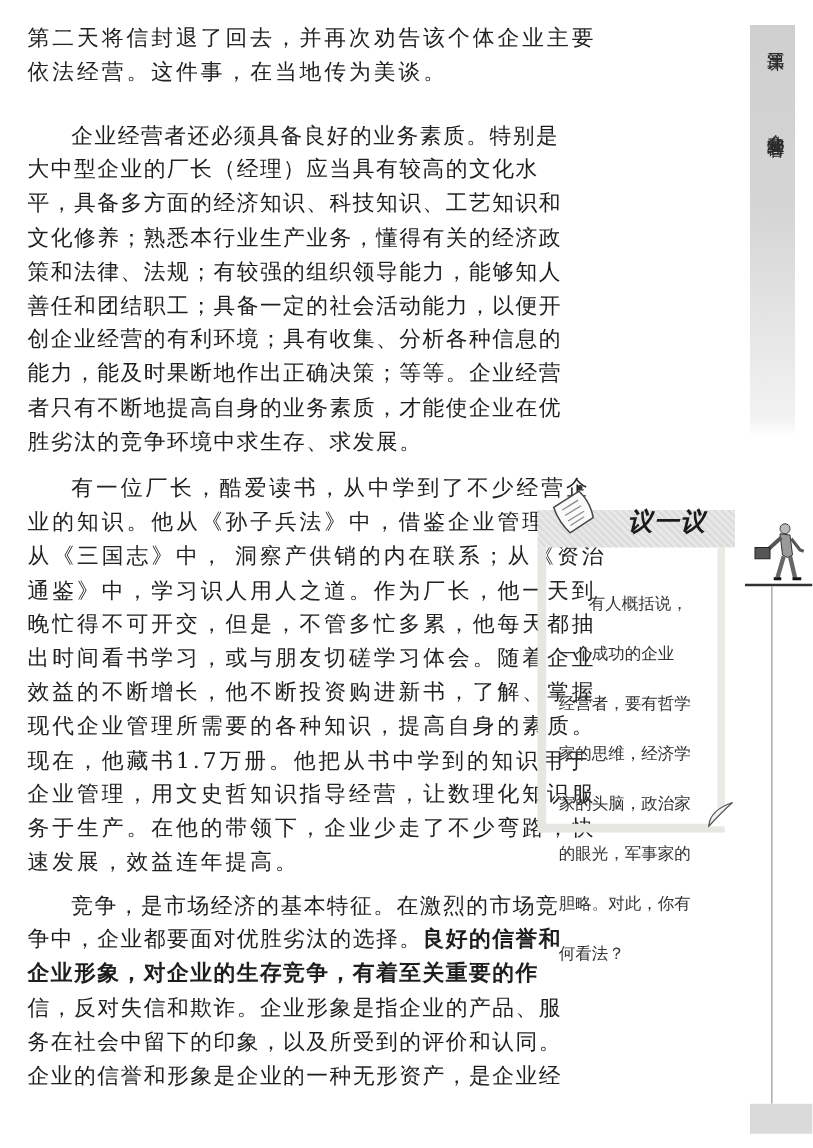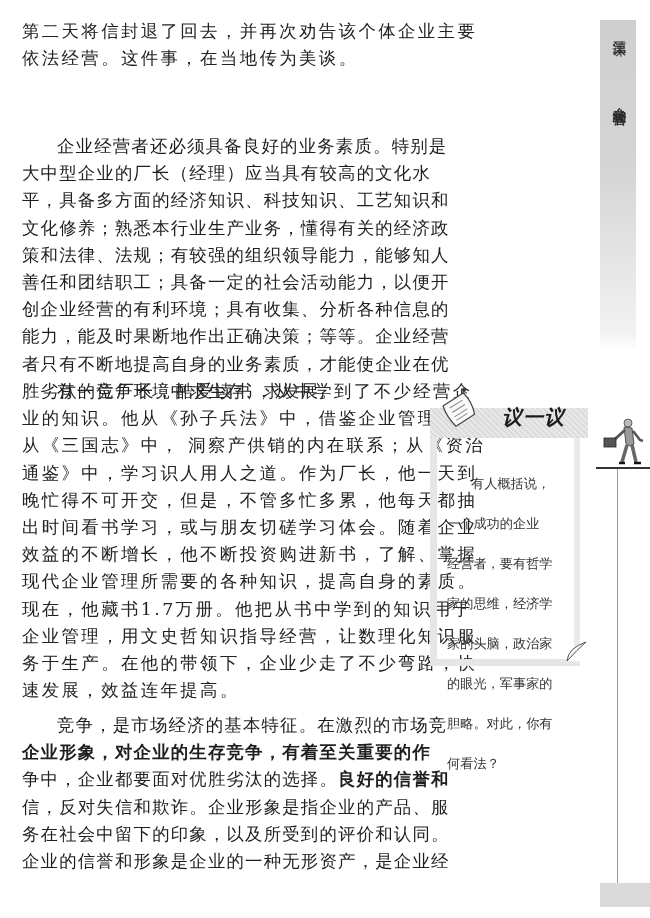--- a/index.html
+++ b/index.html
@@ -70,21 +70,21 @@
 <div class="side-tab">
   <div class="vt" style="top:10px;">第三课</div>
   <div class="vt" style="top:76px;">企业和经营者</div>
 </div>
 
 <div class="para kai" style="top:18px;">
   <span class="line">第二天将信封退了回去，并再次劝告该个体企业主要</span>
   <span class="line">依法经营。这件事，在当地传为美谈。</span>
 </div>
 
-<div class="para" style="top:96px;margin-top:37px;">
+<div class="para" style="top:96px;">
   <span class="line indent">企业经营者还必须具备良好的业务素质。特别是</span>
   <span class="line">大中型企业的厂长（经理）应当具有较高的文化水</span>
   <span class="line">平，具备多方面的经济知识、科技知识、工艺知识和</span>
   <span class="line">文化修养；熟悉本行业生产业务，懂得有关的经济政</span>
   <span class="line">策和法律、法规；有较强的组织领导能力，能够知人</span>
   <span class="line">善任和团结职工；具备一定的社会活动能力，以便开</span>
   <span class="line">创企业经营的有利环境；具有收集、分析各种信息的</span>
   <span class="line">能力，能及时果断地作出正确决策；等等。企业经营</span>
   <span class="line">者只有不断地提高自身的业务素质，才能使企业在优</span>
   <span class="line">胜劣汰的竞争环境中求生存、求发展。</span>
@@ -100,22 +100,22 @@
   <span class="line">效益的不断增长，他不断投资购进新书，了解、掌握</span>
   <span class="line">现代企业管理所需要的各种知识，提高自身的素质。</span>
   <span class="line">现在，他藏书1.7万册。他把从书中学到的知识用于</span>
   <span class="line">企业管理，用文史哲知识指导经营，让数理化知识服</span>
   <span class="line">务于生产。在他的带领下，企业少走了不少弯路，快</span>
   <span class="line">速发展，效益连年提高。</span>
 </div>
 
 <div class="para" style="top:712px;">
   <span class="line indent">竞争，是市场经济的基本特征。在激烈的市场竞</span>
+  <span class="line"><span>争中，企业都要面对优胜劣汰的选择。</span><span class="bold">良好的信誉和</span></span>
   <span class="line bold">企业形象，对企业的生存竞争，有着至关重要的作</span>
-  <span class="line"><span>争中，企业都要面对优胜劣汰的选择。</span><span class="bold">良好的信誉和</span></span>
   <span class="line">信，反对失信和欺诈。企业形象是指企业的产品、服</span>
   <span class="line">务在社会中留下的印象，以及所受到的评价和认同。</span>
   <span class="line">企业的信誉和形象是企业的一种无形资产，是企业经</span>
 </div>
 
 <div class="callout-header"></div>
 <svg class="note-icon" viewBox="0 0 48 44">
   <g transform="rotate(-28 24 24)">
     <path d="M10 12 L34 10 Q38 22 34 34 L12 36 Q8 24 10 12 Z" fill="#fafafa" stroke="#444" stroke-width="1.2"></path>
     <g stroke="#888" stroke-width="1">

